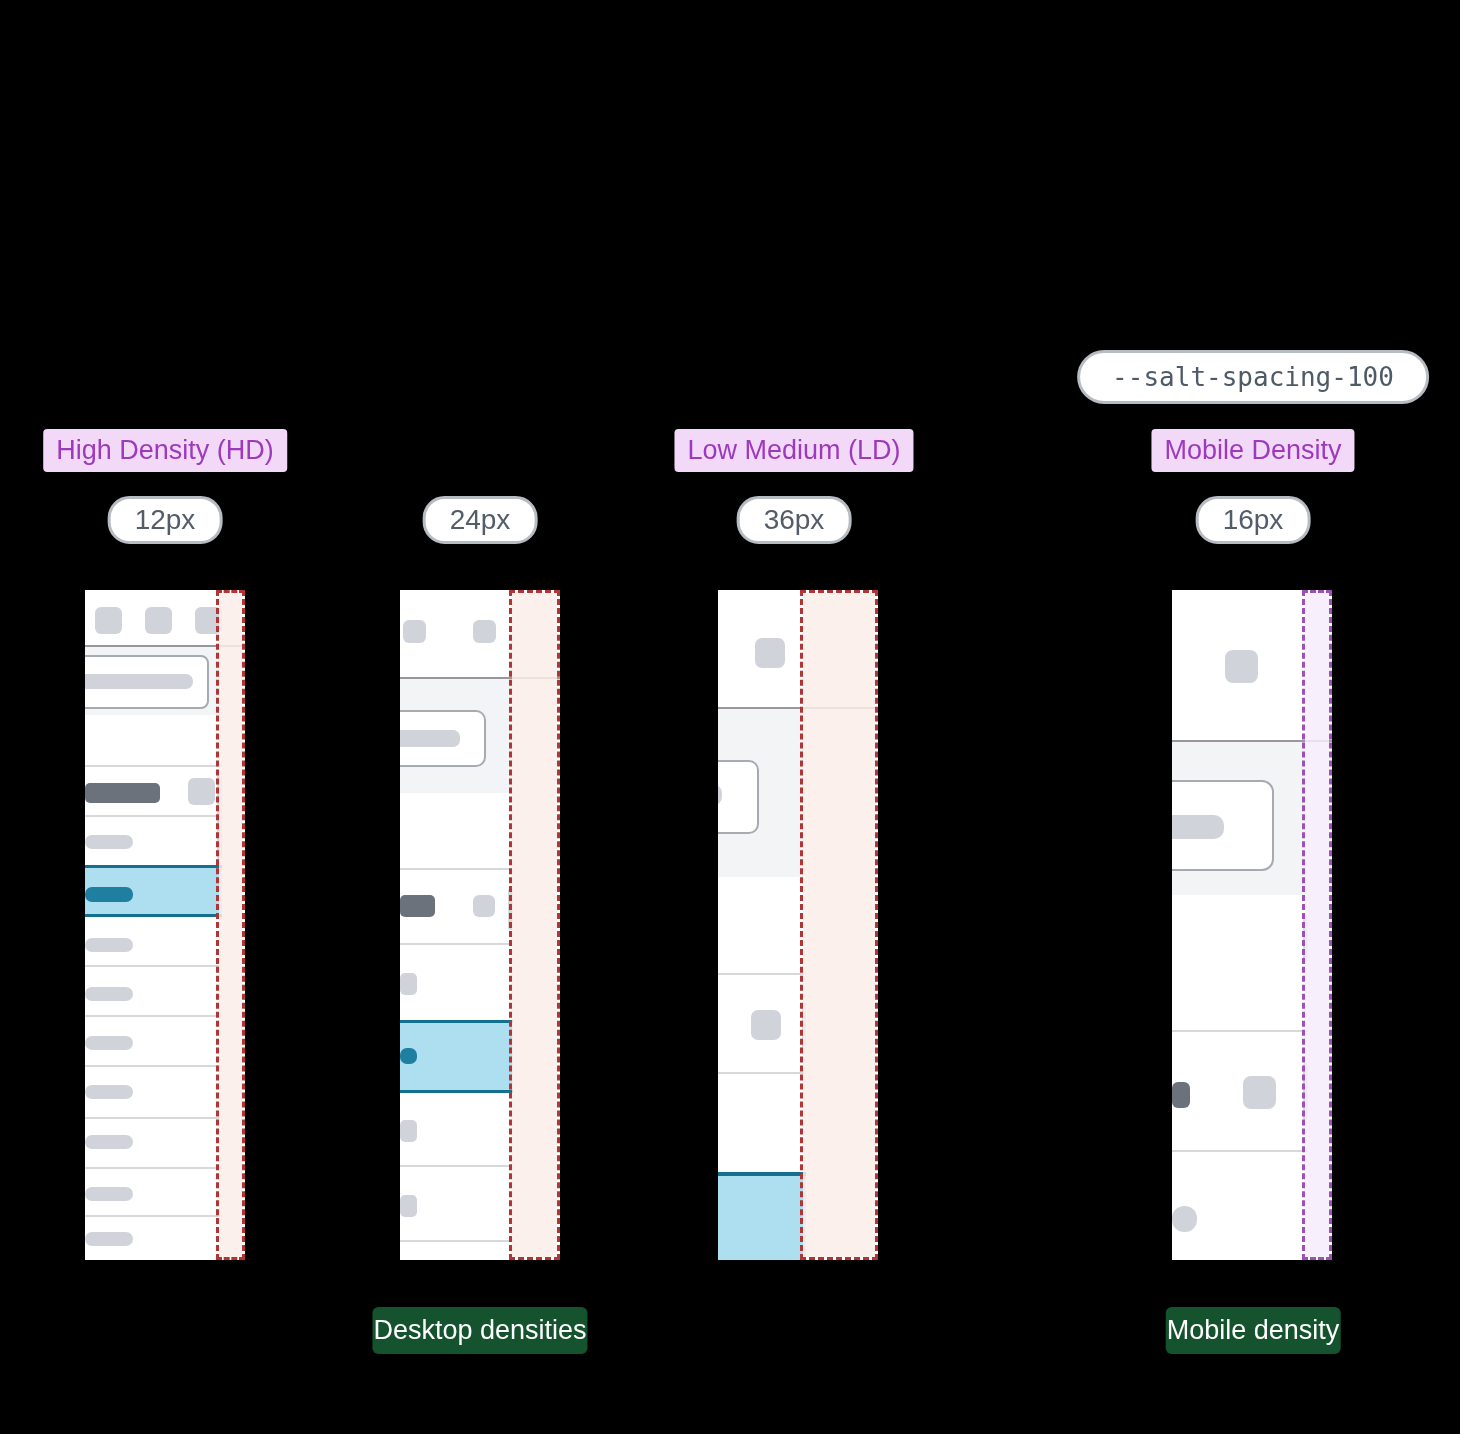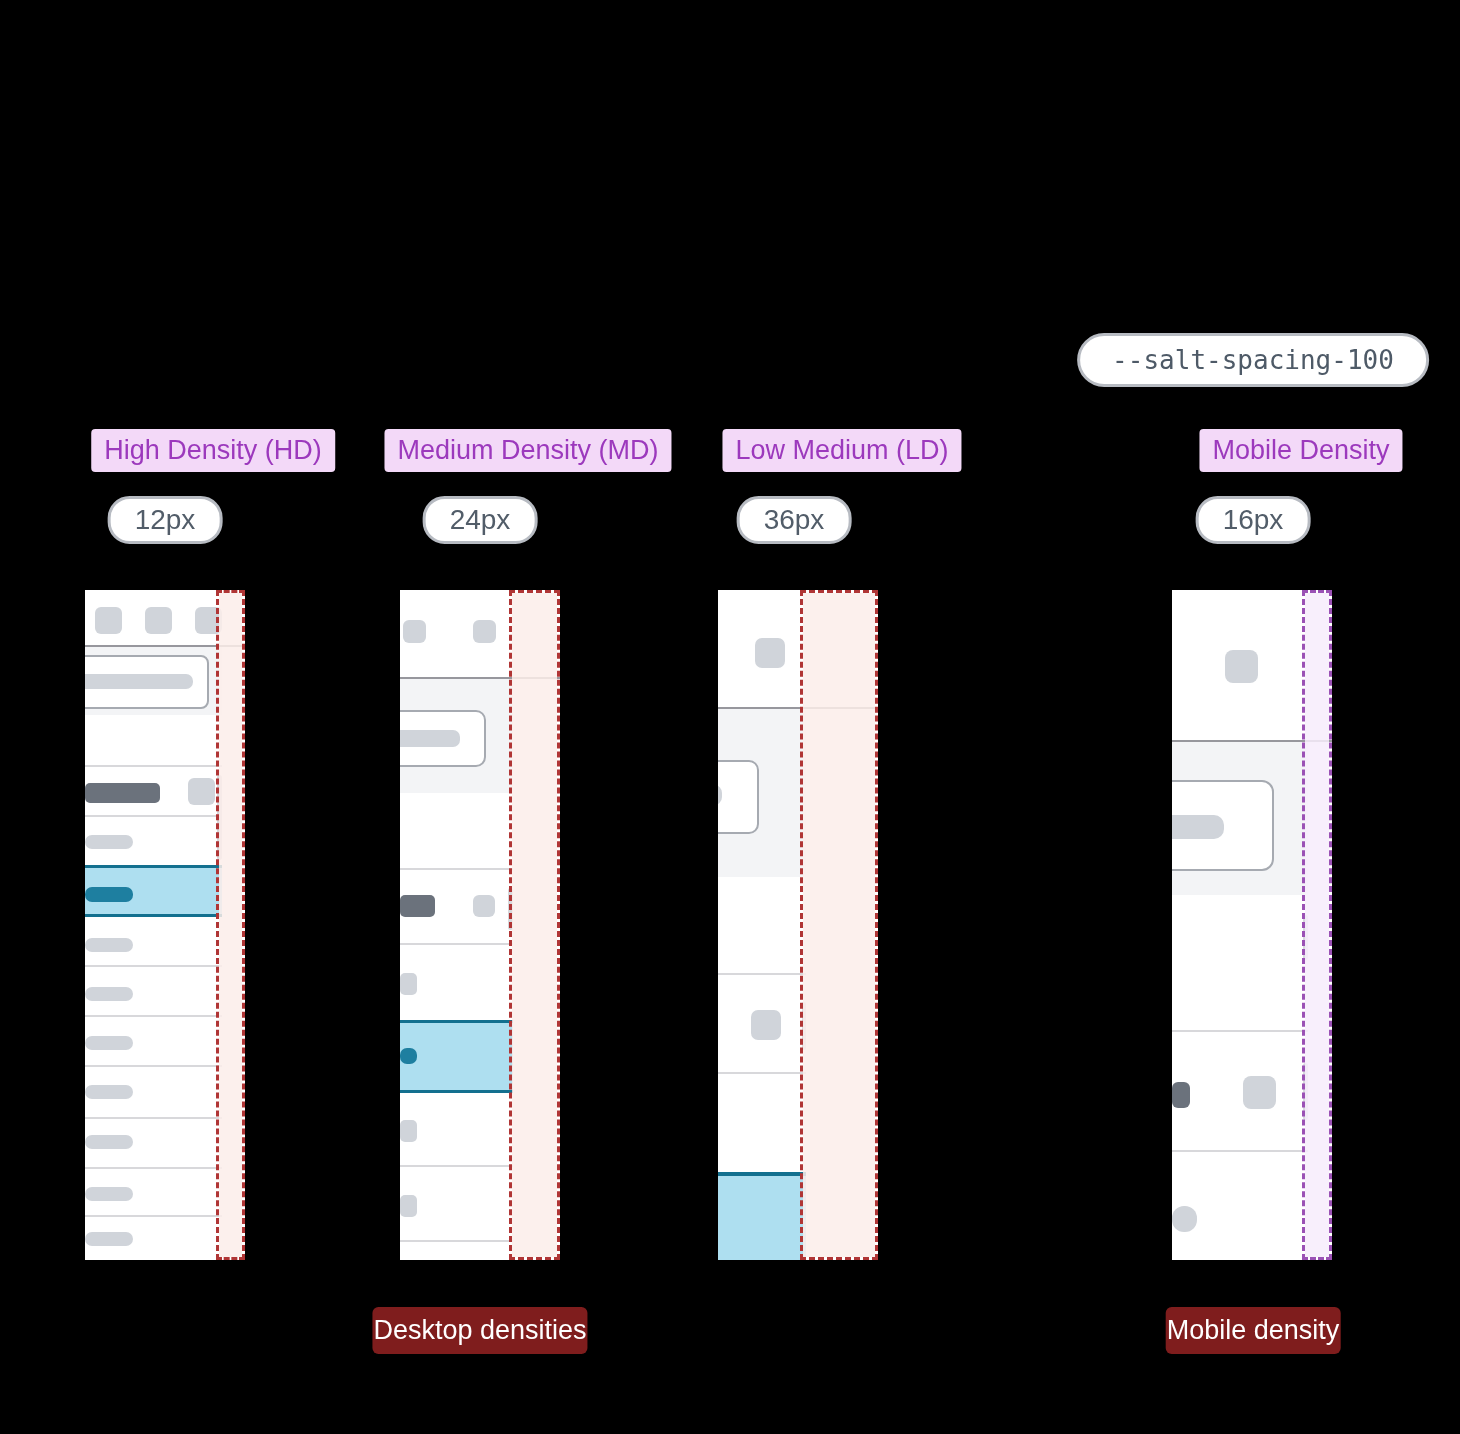--- a/index.html
+++ b/index.html
@@ -11,32 +11,32 @@
   .token-pill{
     position:absolute;transform:translateX(-50%);
     background:#fff;border:3px solid #b7bbc2;border-radius:28px;
     font-family:"DejaVu Sans Mono","Liberation Mono",monospace;
     font-size:26px;color:#4e5a67;padding:9px 32px;white-space:nowrap;
   }
   
   .density-tag{
     position:absolute;transform:translateX(-50%);
     background:#f3d9f8;color:#9c39bd;border-radius:4px;
-    font-size:27px;padding:6px 13px;white-space:nowrap;margin-left:48px;
+    font-size:27px;padding:6px 13px;white-space:nowrap;
   }
   
   .px-pill{
     position:absolute;transform:translateX(-50%);
     background:#fff;border:3px solid #b7bbc2;border-radius:22px;
     font-size:28px;color:#525d69;padding:5px 24px;white-space:nowrap;
   }
   
   .group-badge{
     position:absolute;transform:translateX(-50%);
-    background:#7f1d1d;color:#fff;border-radius:6px;
+    background:#14532d;color:#fff;border-radius:6px;
     font-size:27px;padding:8px 1px;white-space:nowrap;
   }
   
   .card{position:absolute;top:590px;width:160px;height:670px;background:#fff;overflow:hidden;}
   .card .el{position:absolute;}
   .sq{background:#d0d4da;border-radius:6px;}
   .bar{background:#d0d4da;border-radius:7px;}
   .darkbar{background:#6b727c;border-radius:5px;}
   .hline{background:#97979d;}
   .rline{background:#d8d8db;}
@@ -52,24 +52,23 @@
   }
   .strip.red{background-color:rgba(252,237,234,0.85);border:3px dashed #b03535;}
   .strip.purple{background-color:rgba(247,236,252,0.85);border:3px dashed #9b51b5;}
 </style>
 </head>
 <body>
 
 <div class="canvas">
 
 
-  <div class="token-pill" style="left:1253px;top:333px">--salt-spacing-100</div>
+  <div class="token-pill" style="left:1253px;top:350px">--salt-spacing-100</div>
 
   <div class="density-tag" style="left:165px;top:429px">High Density (HD)</div>
-  <div class="density-tag" style="left:480px;top:429px">Medium Density (MD)</div>
   <div class="density-tag" style="left:794px;top:429px">Low Medium (LD)</div>
   <div class="density-tag" style="left:1253px;top:429px">Mobile Density</div>
 
   <div class="px-pill" style="left:165px;top:496px">12px</div>
   <div class="px-pill" style="left:480px;top:496px">24px</div>
   <div class="px-pill" style="left:794px;top:496px">36px</div>
   <div class="px-pill" style="left:1253px;top:496px">16px</div>
 
   <div class="card" style="left:85px">
     <div class="el sq" style="left:10px;top:17px;width:27px;height:27px"></div>

